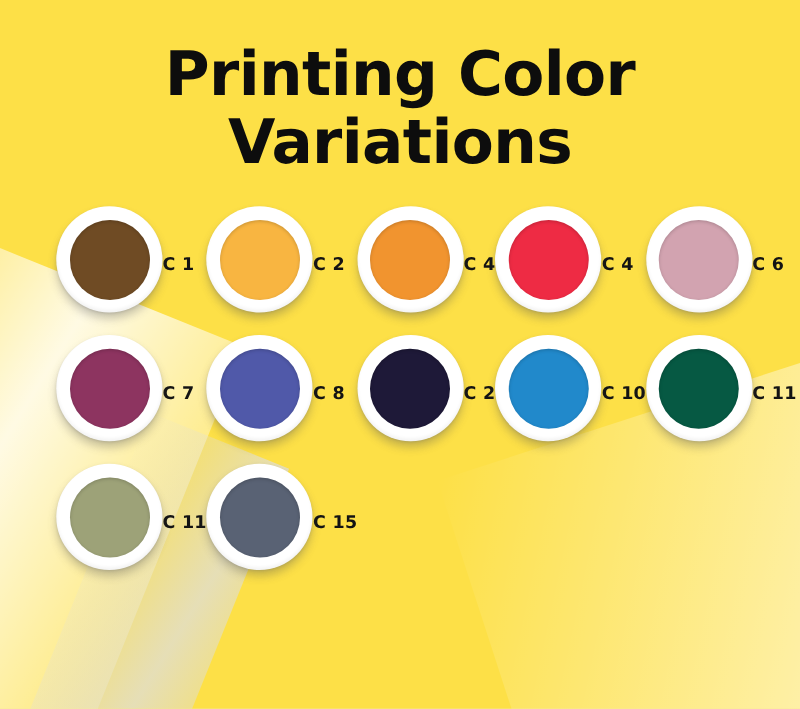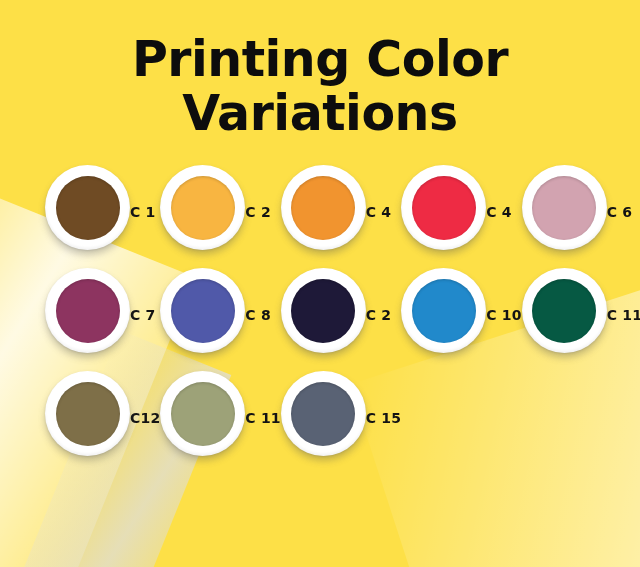--- a/index.html
+++ b/index.html
@@ -201,26 +201,20 @@
         <div class="swatch-label">C 10</div>
       </div>
       <div class="swatch-cell">
         <div class="swatch-ring">
           <div class="swatch-disc" style="background: rgb(6, 89, 67);"></div>
         </div>
         <div class="swatch-label">C 11</div>
       </div>
       <div class="swatch-cell">
         <div class="swatch-ring">
-          <div class="swatch-disc" style="background: rgb(126, 111, 72);"></div>
-        </div>
-        <div class="swatch-label">C12</div>
-      </div>
-      <div class="swatch-cell">
-        <div class="swatch-ring">
           <div class="swatch-disc" style="background: rgb(157, 162, 120);"></div>
         </div>
         <div class="swatch-label">C 11</div>
       </div>
       <div class="swatch-cell">
         <div class="swatch-ring">
           <div class="swatch-disc" style="background: rgb(89, 98, 116);"></div>
         </div>
         <div class="swatch-label">C 15</div>
       </div>

